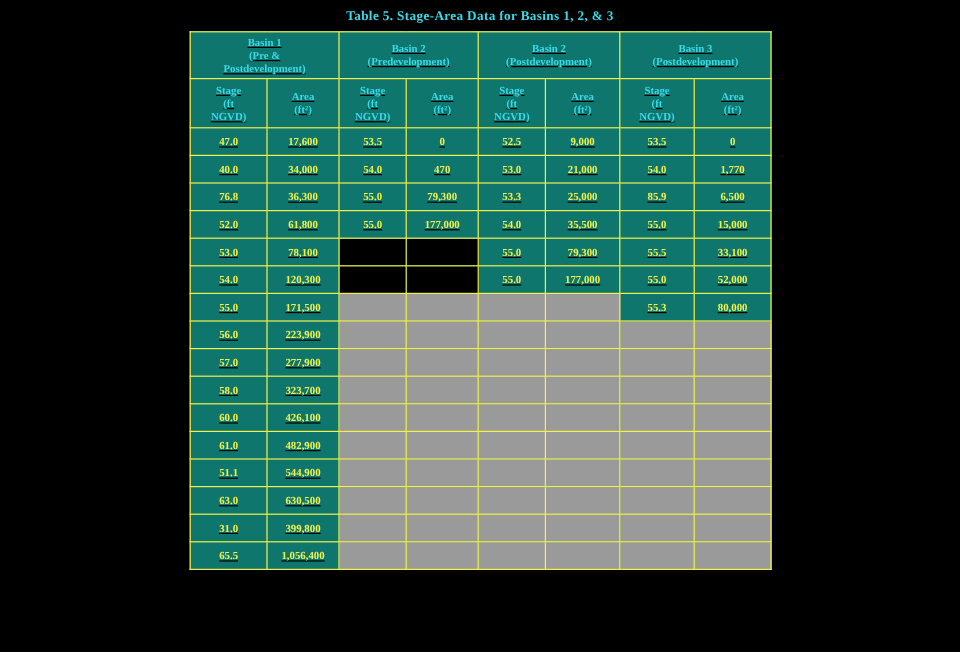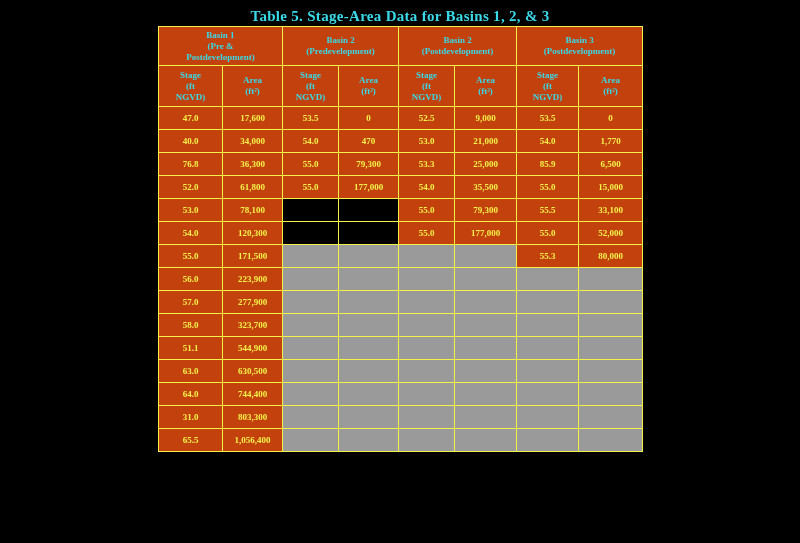--- a/index.html
+++ b/index.html
@@ -19,36 +19,37 @@
     height: 543px;
     background: #000000;
   }
   .title {
     position: absolute;
     top: 8px;
     left: 0;
     width: 800px;
     text-align: center;
     color: #3ad9e8;
-    font-size: 15px;
+    font-size: 11px;
     font-weight: bold;
     letter-spacing: 0.3px;
     font-family: "Liberation Serif", serif;
   }
   .table-wrap {
     position: absolute;
     left: 158px;
     top: 26px;
     width: 484px;
   }
   table.stage {
     border-collapse: collapse;
     width: 484px;
     table-layout: fixed;
-    background: #c2410c;
+    background: #0f766e;
+    text-decoration: underline;
   }
   table.stage td, table.stage th {
     border: 1px solid #f2f24a;
     padding: 0;
     margin: 0;
     text-align: center;
     vertical-align: middle;
     font-size: 9px;
     font-weight: bold;
     font-family: "Liberation Serif", serif;
@@ -254,52 +255,62 @@
             <td class="cell-val">58.0</td>
             <td class="cell-val">323,700</td>
             <td class="cell-empty"></td>
             <td class="cell-empty"></td>
             <td class="cell-empty"></td>
             <td class="cell-empty"></td>
             <td class="cell-empty"></td>
             <td class="cell-empty"></td>
           </tr>
           <tr>
+            <td class="cell-val">60.0</td>
+            <td class="cell-val">426,100</td>
+            <td class="cell-empty"></td>
+            <td class="cell-empty"></td>
+            <td class="cell-empty"></td>
+            <td class="cell-empty"></td>
+            <td class="cell-empty"></td>
+            <td class="cell-empty"></td>
+          </tr>
+          <tr>
+            <td class="cell-val">61.0</td>
+            <td class="cell-val">482,900</td>
+            <td class="cell-empty"></td>
+            <td class="cell-empty"></td>
+            <td class="cell-empty"></td>
+            <td class="cell-empty"></td>
+            <td class="cell-empty"></td>
+            <td class="cell-empty"></td>
+          </tr>
+          <tr>
             <td class="cell-val">51.1</td>
             <td class="cell-val">544,900</td>
             <td class="cell-empty"></td>
             <td class="cell-empty"></td>
             <td class="cell-empty"></td>
             <td class="cell-empty"></td>
             <td class="cell-empty"></td>
             <td class="cell-empty"></td>
           </tr>
           <tr>
             <td class="cell-val">63.0</td>
             <td class="cell-val">630,500</td>
             <td class="cell-empty"></td>
             <td class="cell-empty"></td>
             <td class="cell-empty"></td>
             <td class="cell-empty"></td>
             <td class="cell-empty"></td>
             <td class="cell-empty"></td>
           </tr>
           <tr>
-            <td class="cell-val">64.0</td>
-            <td class="cell-val">744,400</td>
-            <td class="cell-empty"></td>
-            <td class="cell-empty"></td>
-            <td class="cell-empty"></td>
-            <td class="cell-empty"></td>
-            <td class="cell-empty"></td>
-            <td class="cell-empty"></td>
-          </tr>
-          <tr>
             <td class="cell-val">31.0</td>
-            <td class="cell-val">803,300</td>
+            <td class="cell-val">399,800</td>
             <td class="cell-empty"></td>
             <td class="cell-empty"></td>
             <td class="cell-empty"></td>
             <td class="cell-empty"></td>
             <td class="cell-empty"></td>
             <td class="cell-empty"></td>
           </tr>
           <tr>
             <td class="cell-val">65.5</td>
             <td class="cell-val">1,056,400</td>

